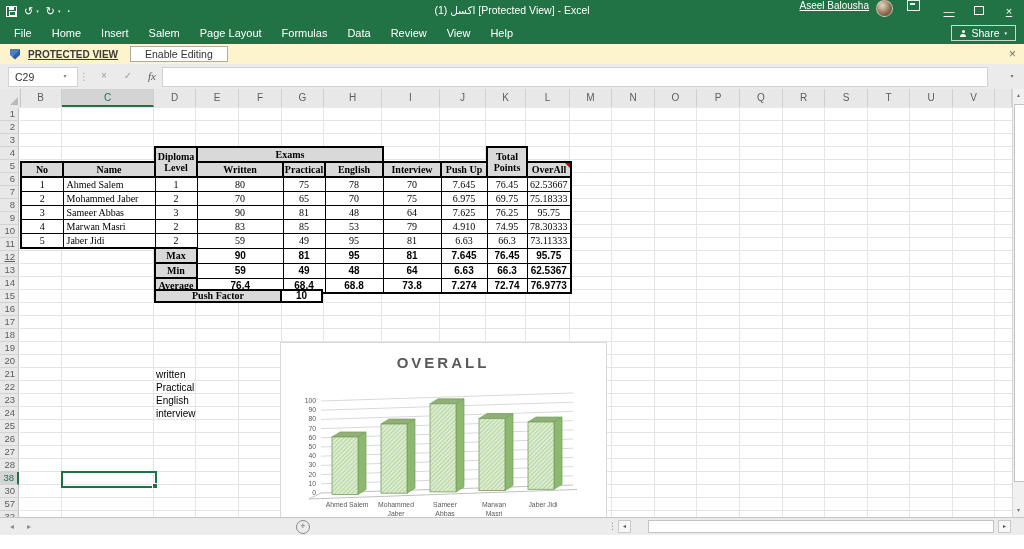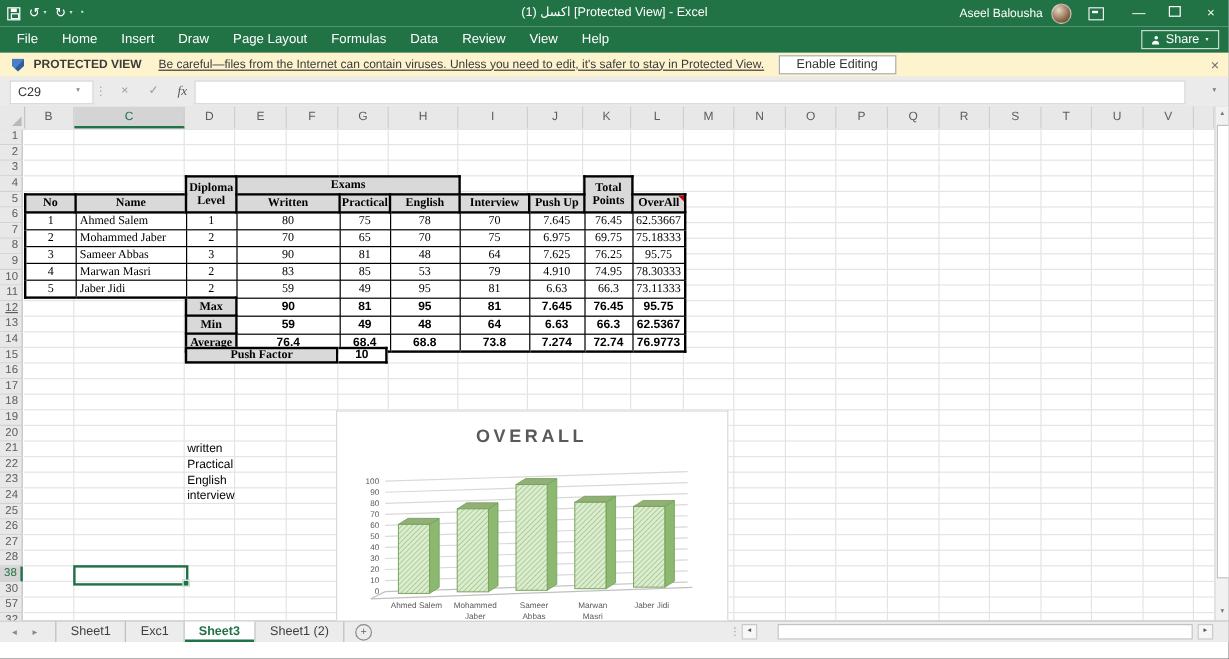--- a/index.html
+++ b/index.html
@@ -10,21 +10,21 @@
   
   #titlebar{left:0;top:0;width:1024px;height:22px;background:#217346;color:#fff;}
   .qat{left:6px;top:0;height:22px;display:flex;align-items:center;gap:7px;}
   .floppy{width:9px;height:9px;border:1px solid #fff;position:relative;display:inline-block;}
   .floppy::before{content:"";position:absolute;left:2px;top:0;width:5px;height:3px;background:#fff;}
   .floppy::after{content:"";position:absolute;left:2px;bottom:0;width:5px;height:3px;border:1px solid #fff;}
   .qat-glyph{font-size:11px;line-height:22px;color:#fff;}
   .qat-caret{font-size:5px;color:#cfe3d6;margin-left:-4px;}
   .qat-dot{font-size:6px;color:#e8f1ea;}
   #title-text{left:0;right:0;top:0;text-align:center;font-size:10.5px;line-height:21px;color:#fff;}
-  .tb-right{right:0;top:0;height:22px;display:flex;align-items:center;}
+  .tb-right{right:0;top:0;height:22px;display:flex;text-decoration:underline;}
   #user-name{font-size:10px;margin-right:7px;}
   #avatar{width:15px;height:15px;border-radius:50%;background:radial-gradient(circle at 35% 30%,#e8d8c2,#8a6a4e 60%,#4d3826);margin-right:14px;border:1px solid rgba(255,255,255,.5);}
   .ribbondisp{width:11px;height:9px;border:1px solid rgba(255,255,255,.9);position:relative;margin-right:14px;}
   .ribbondisp::after{content:"";position:absolute;left:2px;top:2px;width:5px;height:2px;background:#fff;}
   .wc{width:30px;text-align:center;font-size:11px;line-height:22px;cursor:default;}
   .wc-box{display:inline-block;width:8px;height:7px;border:1px solid #fff;}
 
   
   #ribbonrow{left:0;top:22px;width:1024px;height:22px;background:#217346;color:#fff;}
   #ribbon-tabs{left:4px;top:0;height:22px;display:flex;}
@@ -33,21 +33,21 @@
   .bulb{width:9px;height:9px;border:1px solid #fff;border-radius:50% 50% 40% 40%;position:relative;}
   .bulb::after{content:"";position:absolute;left:2px;bottom:-3px;width:3px;height:2px;background:#fff;}
   #share-btn{right:8px;top:3px;height:14px;border:1px solid rgba(255,255,255,.75);padding:0 8px;display:flex;align-items:center;gap:5px;font-size:10.5px;line-height:14px;}
   .person{width:6px;height:6px;position:relative;}
   .person::before{content:"";position:absolute;left:1.5px;top:0;width:3px;height:3px;border-radius:50%;background:#fff;}
   .person::after{content:"";position:absolute;left:0;bottom:-1px;width:6px;height:3px;border-radius:3px 3px 0 0;background:#fff;}
 
   
   #protectedbar{left:0;top:44px;width:1024px;height:20px;background:#fdf3cd;border-bottom:1px solid #e6d9a2;display:flex;align-items:center;}
   .shield{width:10px;height:11px;margin-left:10px;background:linear-gradient(135deg,#4a7fc1 50%,#2e5e9e 50%);clip-path:polygon(0 0,100% 0,100% 60%,50% 100%,0 60%);position:relative;}
-  #pv-label{font-size:10px;font-weight:bold;color:#3b3b3b;margin-left:8px;}
+  #pv-label{font-size:10px;font-weight:bold;color:#3b3b3b;margin-left:8px;text-decoration:underline;}
   #pv-msg{font-size:10px;color:#3b3b3b;text-decoration:underline;margin-left:14px;white-space:nowrap;}
   #pv-btn{margin-left:12px;background:#fff;border:1px solid #ababab;font-size:10.5px;padding:1px 14px;color:#333;font-family:inherit;}
   #pv-close{position:absolute;right:8px;font-size:12px;color:#6e6e6e;}
 
   
   #formularow{left:0;top:64px;width:1024px;height:25px;background:#ebebeb;border-bottom:1px solid #d0d0d0;}
   #namebox{left:8px;top:3px;width:62px;height:18px;background:#fff;border:1px solid #d2d2d2;font-size:10.5px;line-height:18px;padding-left:6px;color:#333;}
   #namebox-caret{left:58px;top:3px;width:14px;height:18px;font-size:6px;line-height:18px;text-align:center;color:#888;}
   .fdots{left:79px;top:3px;font-size:10px;line-height:19px;color:#aaa;}
   .fbtn{top:3px;width:20px;height:18px;text-align:center;font-size:10px;line-height:18px;color:#9a9a9a;}
@@ -154,39 +154,38 @@
       <span class="wc"><span class="wc-box"></span></span>
       <span class="wc">×</span>
     </div>
   </div>
 
   <div id="ribbonrow" class="abs">
     <div id="ribbon-tabs" class="abs">
         <span class="rtab">File</span>
         <span class="rtab">Home</span>
         <span class="rtab">Insert</span>
-        <span class="rtab">Draw</span>
+        <span class="rtab">Salem</span>
         <span class="rtab">Page Layout</span>
         <span class="rtab">Formulas</span>
         <span class="rtab">Data</span>
         <span class="rtab">Review</span>
         <span class="rtab">View</span>
         <span class="rtab">Help</span>
       </div>
     <div id="share-btn" class="abs">
       <span class="person"></span>
       <span>Share</span>
       <span style="font-size:5px;">▾</span>
     </div>
   </div>
 
   <div id="protectedbar" class="abs">
     <span class="shield"></span>
     <span id="pv-label">PROTECTED VIEW</span>
-    <span id="pv-msg">Be careful—files from the Internet can contain viruses. Unless you need to edit, it's safer to stay in Protected View.</span>
     <button id="pv-btn">Enable Editing</button>
     <span id="pv-close">×</span>
   </div>
 
   <div id="formularow" class="abs">
     <div id="namebox" class="abs">C29</div>
     <div id="namebox-caret" class="abs">▾</div>
     <div class="fdots abs">⋮</div>
     <div class="fbtn abs" style="left:94px;">×</div>
     <div class="fbtn abs" style="left:118px;">✓</div>
@@ -538,26 +537,20 @@
 
   <div id="vscroll" class="abs">
     <div class="sarrow abs" style="top:0;">▴</div>
     <div id="vthumb" class="abs"></div>
     <div class="sarrow abs" style="top:415px;">▾</div>
   </div>
 
   <div id="tabbar" class="abs">
     <span class="tnav abs" style="left:10px;">◂</span>
     <span class="tnav abs" style="left:27px;">▸</span>
-    <div id="tabs" class="abs">
-        <span class="stab">Sheet1</span>
-        <span class="stab">Exc1</span>
-        <span class="stab active">Sheet3</span>
-        <span class="stab">Sheet1 (2)</span>
-      </div>
     <div id="newsheet" class="abs">+</div>
     <span id="hdots" class="abs">⋮</span>
     <div class="hbox abs" style="left:618px;">◂</div>
     <div id="hthumb" class="abs"></div>
     <div class="hbox abs" style="left:998px;">▸</div>
   </div>
 
   <div id="statusbar" class="abs">
     <span id="ready" class="abs">Ready</span>
     <span class="sic abs" style="left:42px;"></span>

